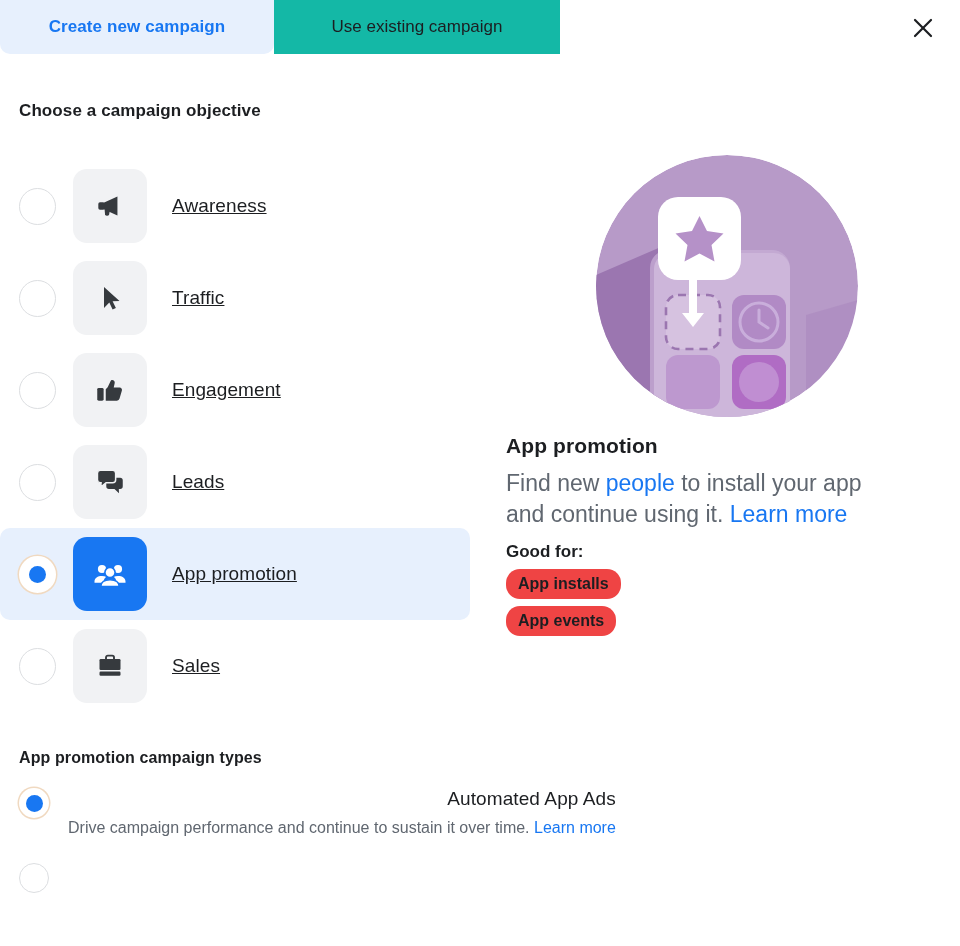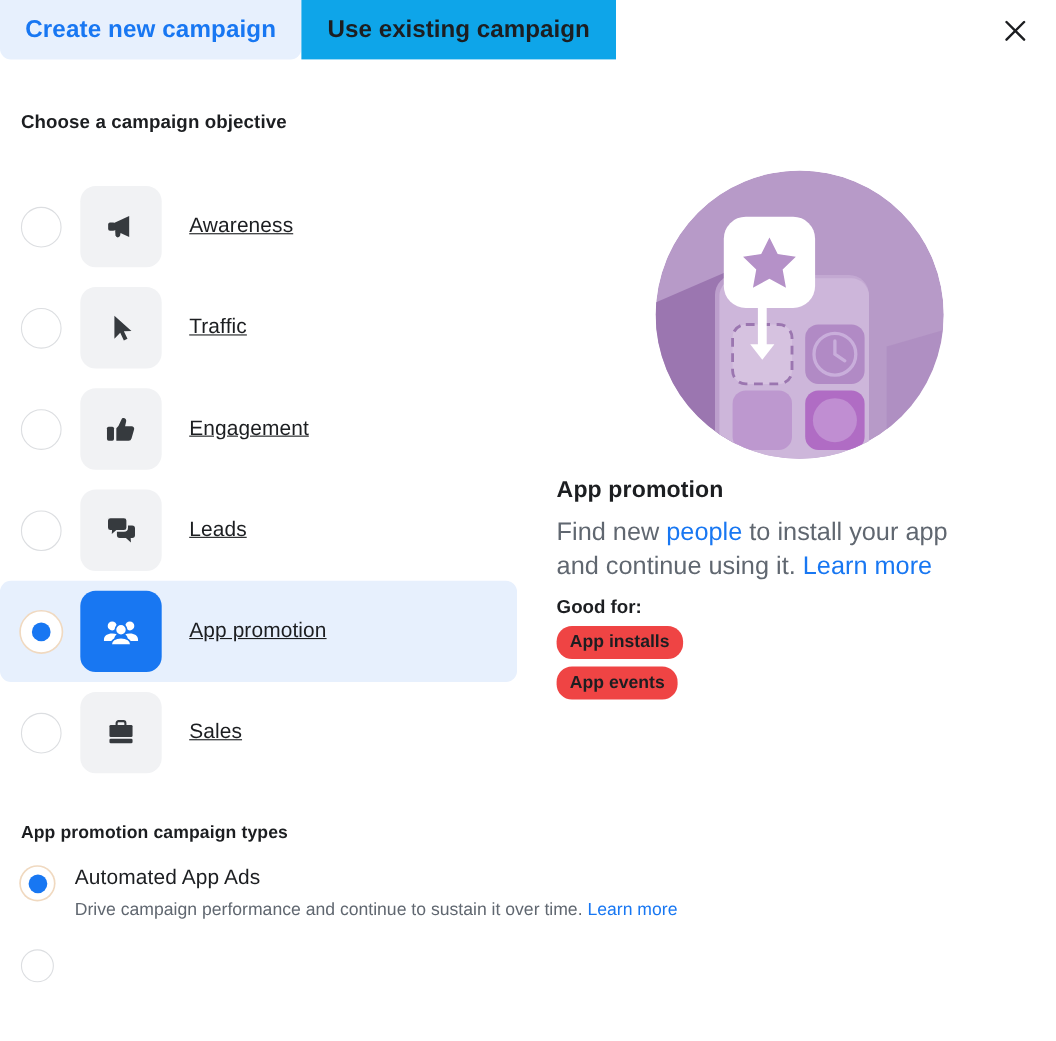--- a/index.html
+++ b/index.html
@@ -22,41 +22,41 @@
     height: 56px;
     width: 960px;
   }
   .tab {
     position: absolute;
     top: 0;
     height: 54px;
     display: flex;
     align-items: center;
     justify-content: center;
-    font-size: 22px;
+    font-size: 17px;
     box-sizing: border-box;
     cursor: pointer;
     white-space: nowrap;
   }
   .tab-active {
     left: 0;
     width: 274px;
     background: #e7f0fd;
     border-bottom-left-radius: 10px;
     border-bottom-right-radius: 10px;
     color: #1877f2;
     font-weight: bold;
     letter-spacing: 0.1px;
   }
   .tab-inactive {
     left: 274px;
     width: 286px;
-    background: #0ea5e9;
-    color: #1c1e21;
-    font-weight: bold;
+    background: #14b8a6;
+    color: #1c1e21;
+    font-weight: normal;
   }
   .close-btn {
     position: absolute;
     right: 18px;
     top: 9px;
     width: 38px;
     height: 38px;
     display: flex;
     align-items: center;
     justify-content: center;
@@ -228,21 +228,21 @@
   .type-radio .type-dot {
     width: 0;
     height: 0;
     border-radius: 50%;
     background: #1877f2;
   }
   .type-radio.checked .type-dot {
     width: 17px;
     height: 17px;
   }
-  .type-text { margin-left: 19px; }
+  .type-text { margin-left: 19px; text-align: right; }
   .type-label {
     font-size: 19px;
     color: #1c1e21;
     line-height: 26px;
     letter-spacing: 0.1px;
   }
   .type-desc {
     margin-top: 5px;
     font-size: 16px;
     color: #606770;

